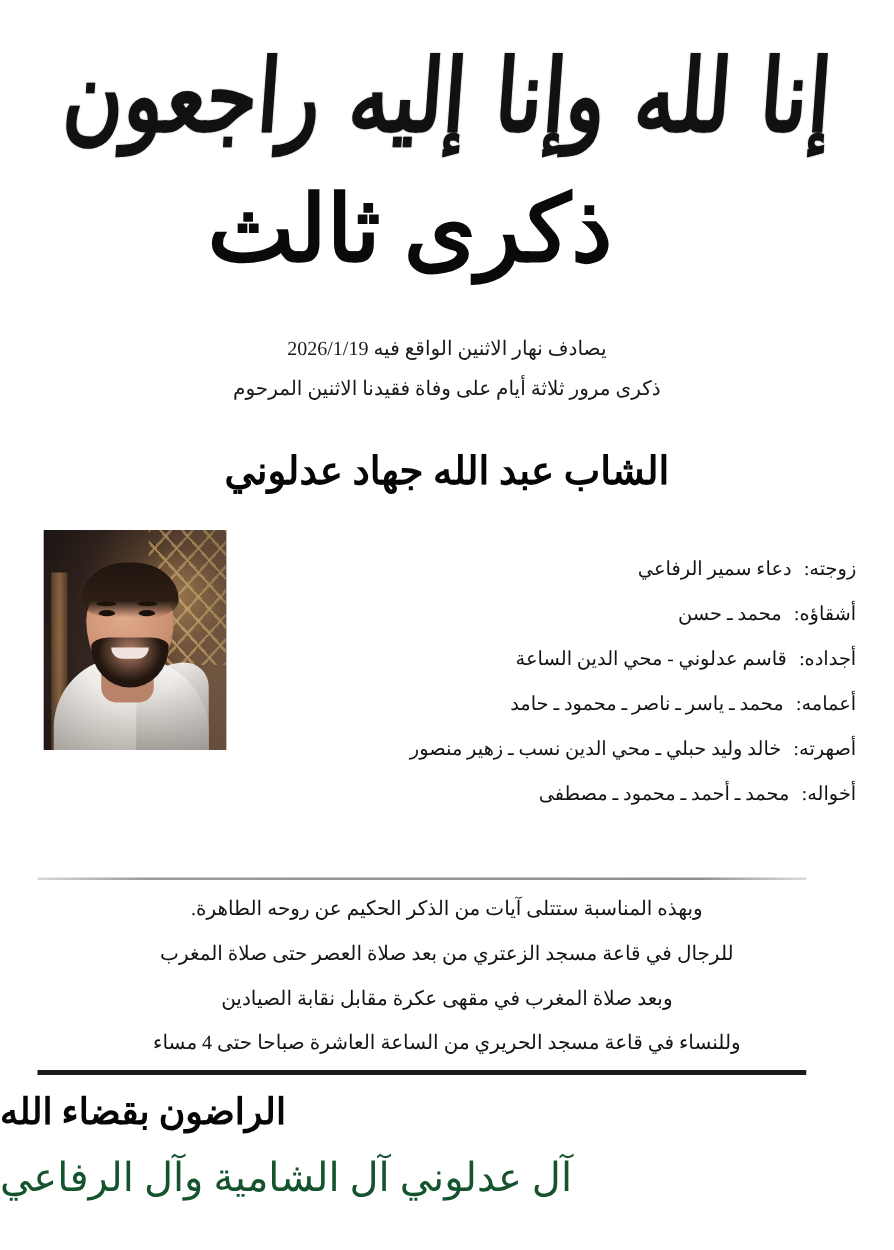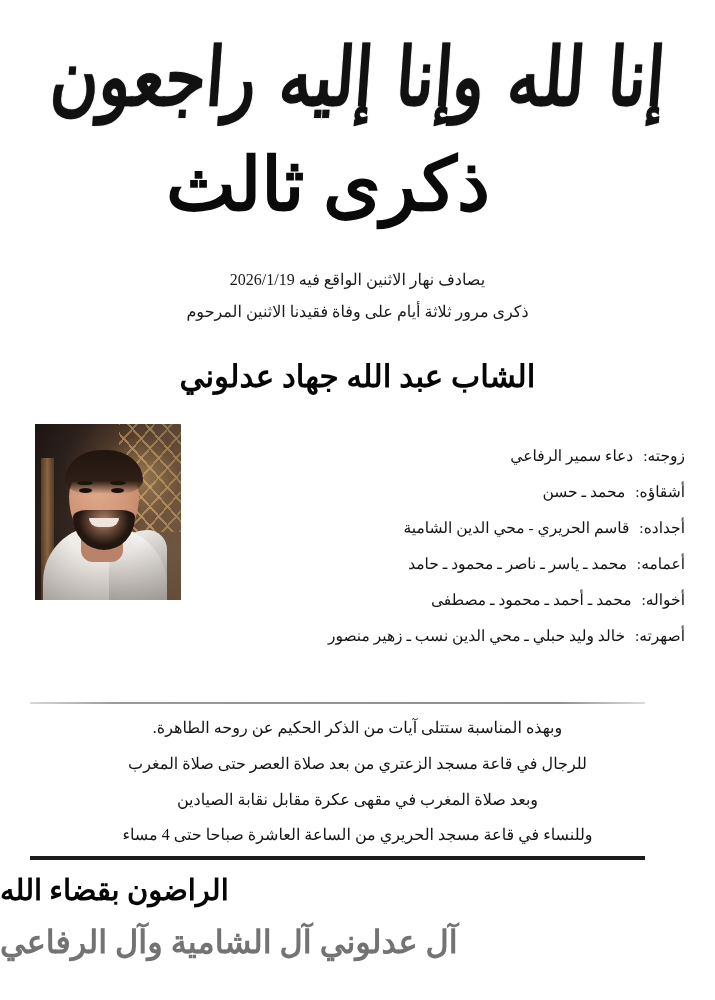--- a/index.html
+++ b/index.html
@@ -297,22 +297,22 @@
   .footer-line-primary {
     font-size: 29px;
     font-weight: 700;
     color: #060606;
     line-height: 1.25;
     margin-bottom: 14px;
     letter-spacing: 0.2px;
   }
   .footer-line-families {
     font-size: 32px;
-    font-weight: 700;
-    color: #737373;
+    font-weight: 400;
+    color: #14532d;
     line-height: 1.25;
     letter-spacing: 0.2px;
   }
 </style>
 </head>
 <body>
 
 <div class="page">
 
   <div class="calligraphy-band">
@@ -350,33 +350,33 @@
     <div class="relation-row">
       <span class="relation-label">زوجته:</span>
       <span class="relation-value">دعاء سمير الرفاعي</span>
     </div>
     <div class="relation-row">
       <span class="relation-label">أشقاؤه:</span>
       <span class="relation-value">محمد ـ حسن</span>
     </div>
     <div class="relation-row">
       <span class="relation-label">أجداده:</span>
-      <span class="relation-value">قاسم الحريري - محي الدين الشامية</span>
+      <span class="relation-value">قاسم عدلوني - محي الدين الساعة</span>
     </div>
     <div class="relation-row">
       <span class="relation-label">أعمامه:</span>
       <span class="relation-value">محمد ـ ياسر ـ ناصر ـ محمود ـ حامد</span>
     </div>
     <div class="relation-row">
+      <span class="relation-label">أصهرته:</span>
+      <span class="relation-value">خالد وليد حبلي ـ محي الدين نسب ـ زهير منصور</span>
+    </div>
+    <div class="relation-row">
       <span class="relation-label">أخواله:</span>
       <span class="relation-value">محمد ـ أحمد ـ محمود ـ مصطفى</span>
-    </div>
-    <div class="relation-row">
-      <span class="relation-label">أصهرته:</span>
-      <span class="relation-value">خالد وليد حبلي ـ محي الدين نسب ـ زهير منصور</span>
     </div>
   </div>
 
   <div class="divider-thin"></div>
 
   <div class="announcement">
     <p class="announcement-line">وبهذه المناسبة ستتلى آيات من الذكر الحكيم عن روحه الطاهرة.</p>
     <p class="announcement-line">للرجال في قاعة مسجد الزعتري من بعد صلاة العصر حتى صلاة المغرب</p>
     <p class="announcement-line">وبعد صلاة المغرب في مقهى عكرة مقابل نقابة الصيادين</p>
     <p class="announcement-line">وللنساء في قاعة مسجد الحريري من الساعة العاشرة صباحا حتى 4  مساء</p>

